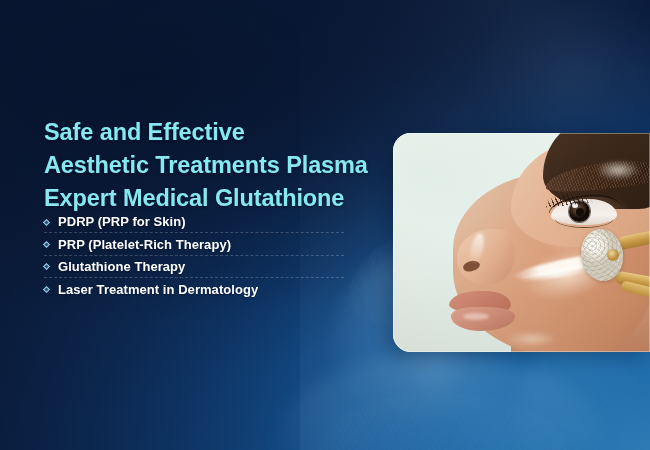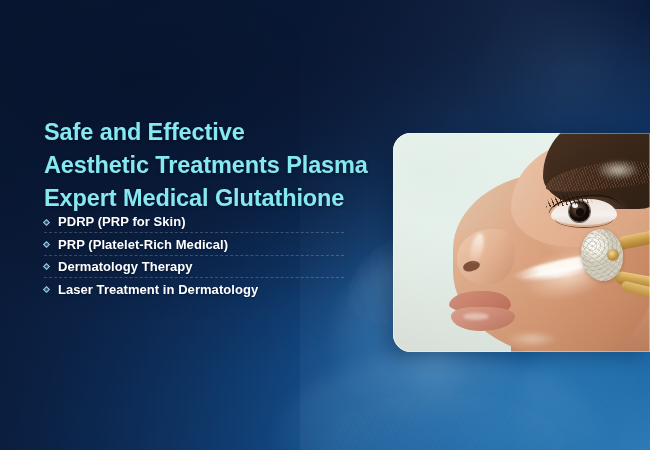--- a/index.html
+++ b/index.html
@@ -436,25 +436,25 @@
       <span>Expert Medical Glutathione</span>
     </h1>
 
     <ul class="features">
       <li class="feature">
         <span class="bullet"></span>
         <span class="flabel">PDRP (PRP for Skin)</span>
       </li>
       <li class="feature">
         <span class="bullet"></span>
-        <span class="flabel">PRP (Platelet-Rich Medical)</span>
+        <span class="flabel">PRP (Platelet-Rich Therapy)</span>
       </li>
       <li class="feature">
         <span class="bullet"></span>
-        <span class="flabel">Dermatology Therapy</span>
+        <span class="flabel">Glutathione Therapy</span>
       </li>
       <li class="feature">
         <span class="bullet"></span>
         <span class="flabel">Laser Treatment in Dermatology</span>
       </li>
     </ul>
   </div>
 
   <div class="photo-card">
     <div class="photo-inner">

